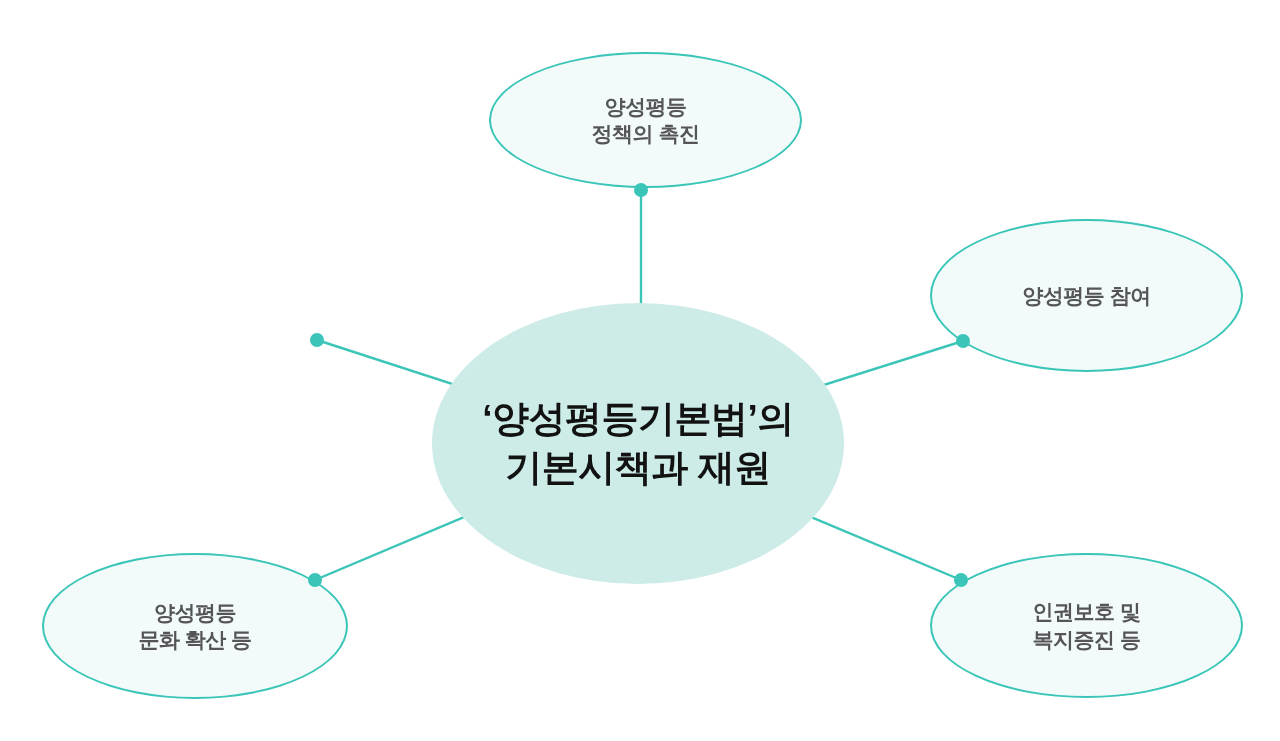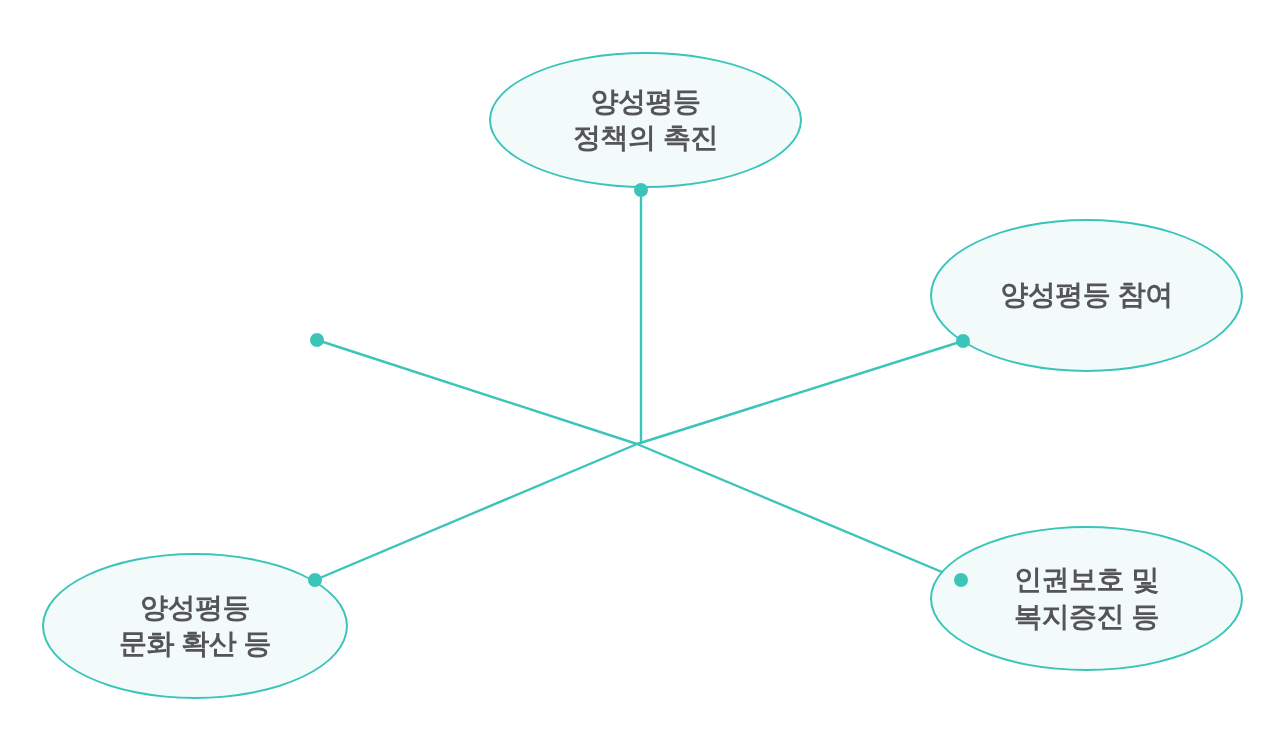--- a/index.html
+++ b/index.html
@@ -45,51 +45,55 @@
     background: var(--center-fill, #cdece8);
   }
   .node.satellite {
     background: var(--node-fill, #f2fbf9);
     border: 2px solid var(--accent, #3ac5b8);
   }
   .node.pos-top        { left: 489px; top: 52px;  width: 313px; height: 136px; }
   .node.pos-left-upper { left: 42px;  top: 222px; width: 306px; height: 152px; }
   .node.pos-right-upper{ left: 930px; top: 219px; width: 313px; height: 153px; }
   .node.pos-left-lower { left: 42px;  top: 553px; width: 306px; height: 146px; }
-  .node.pos-right-lower{ left: 930px; top: 526px; width: 313px; height: 145px; }
+  .node.pos-right-lower{ left: 930px; top: 553px; width: 313px; height: 145px; }
   .center-label {
     font-size: 37px;
     font-weight: 800;
     color: var(--center-text, #121212);
     line-height: 1.32;
     letter-spacing: -0.5px;
     white-space: pre-line;
   }
   .sat-label {
-    font-size: 28px;
+    font-size: 21px;
     font-weight: 700;
     color: var(--node-text, #555558);
     line-height: 1.3;
     letter-spacing: -0.5px;
     white-space: pre-line;
   }
 </style>
 </head>
 <body>
 
 <div class="canvas">
 
   <svg class="links-layer" width="1280" height="741" viewBox="0 0 1280 741" aria-hidden="true">
     <line x1="641" y1="190" x2="641" y2="444"></line>
     <line x1="317" y1="340" x2="637" y2="444"></line>
     <line x1="963" y1="341" x2="637" y2="444"></line>
     <line x1="315" y1="580" x2="637" y2="444"></line>
     <line x1="961" y1="580" x2="637" y2="444"></line>
   </svg>
 
+  <div class="node center">
+    <div class="center-label">‘양성평등기본법’의
+기본시책과 재원</div>
+  </div>
 
   <div class="node satellite pos-top">
     <div class="sat-label">양성평등
 정책의 촉진</div>
   </div>
 
 
   <div class="node satellite pos-right-upper">
     <div class="sat-label">양성평등 참여</div>
   </div>

